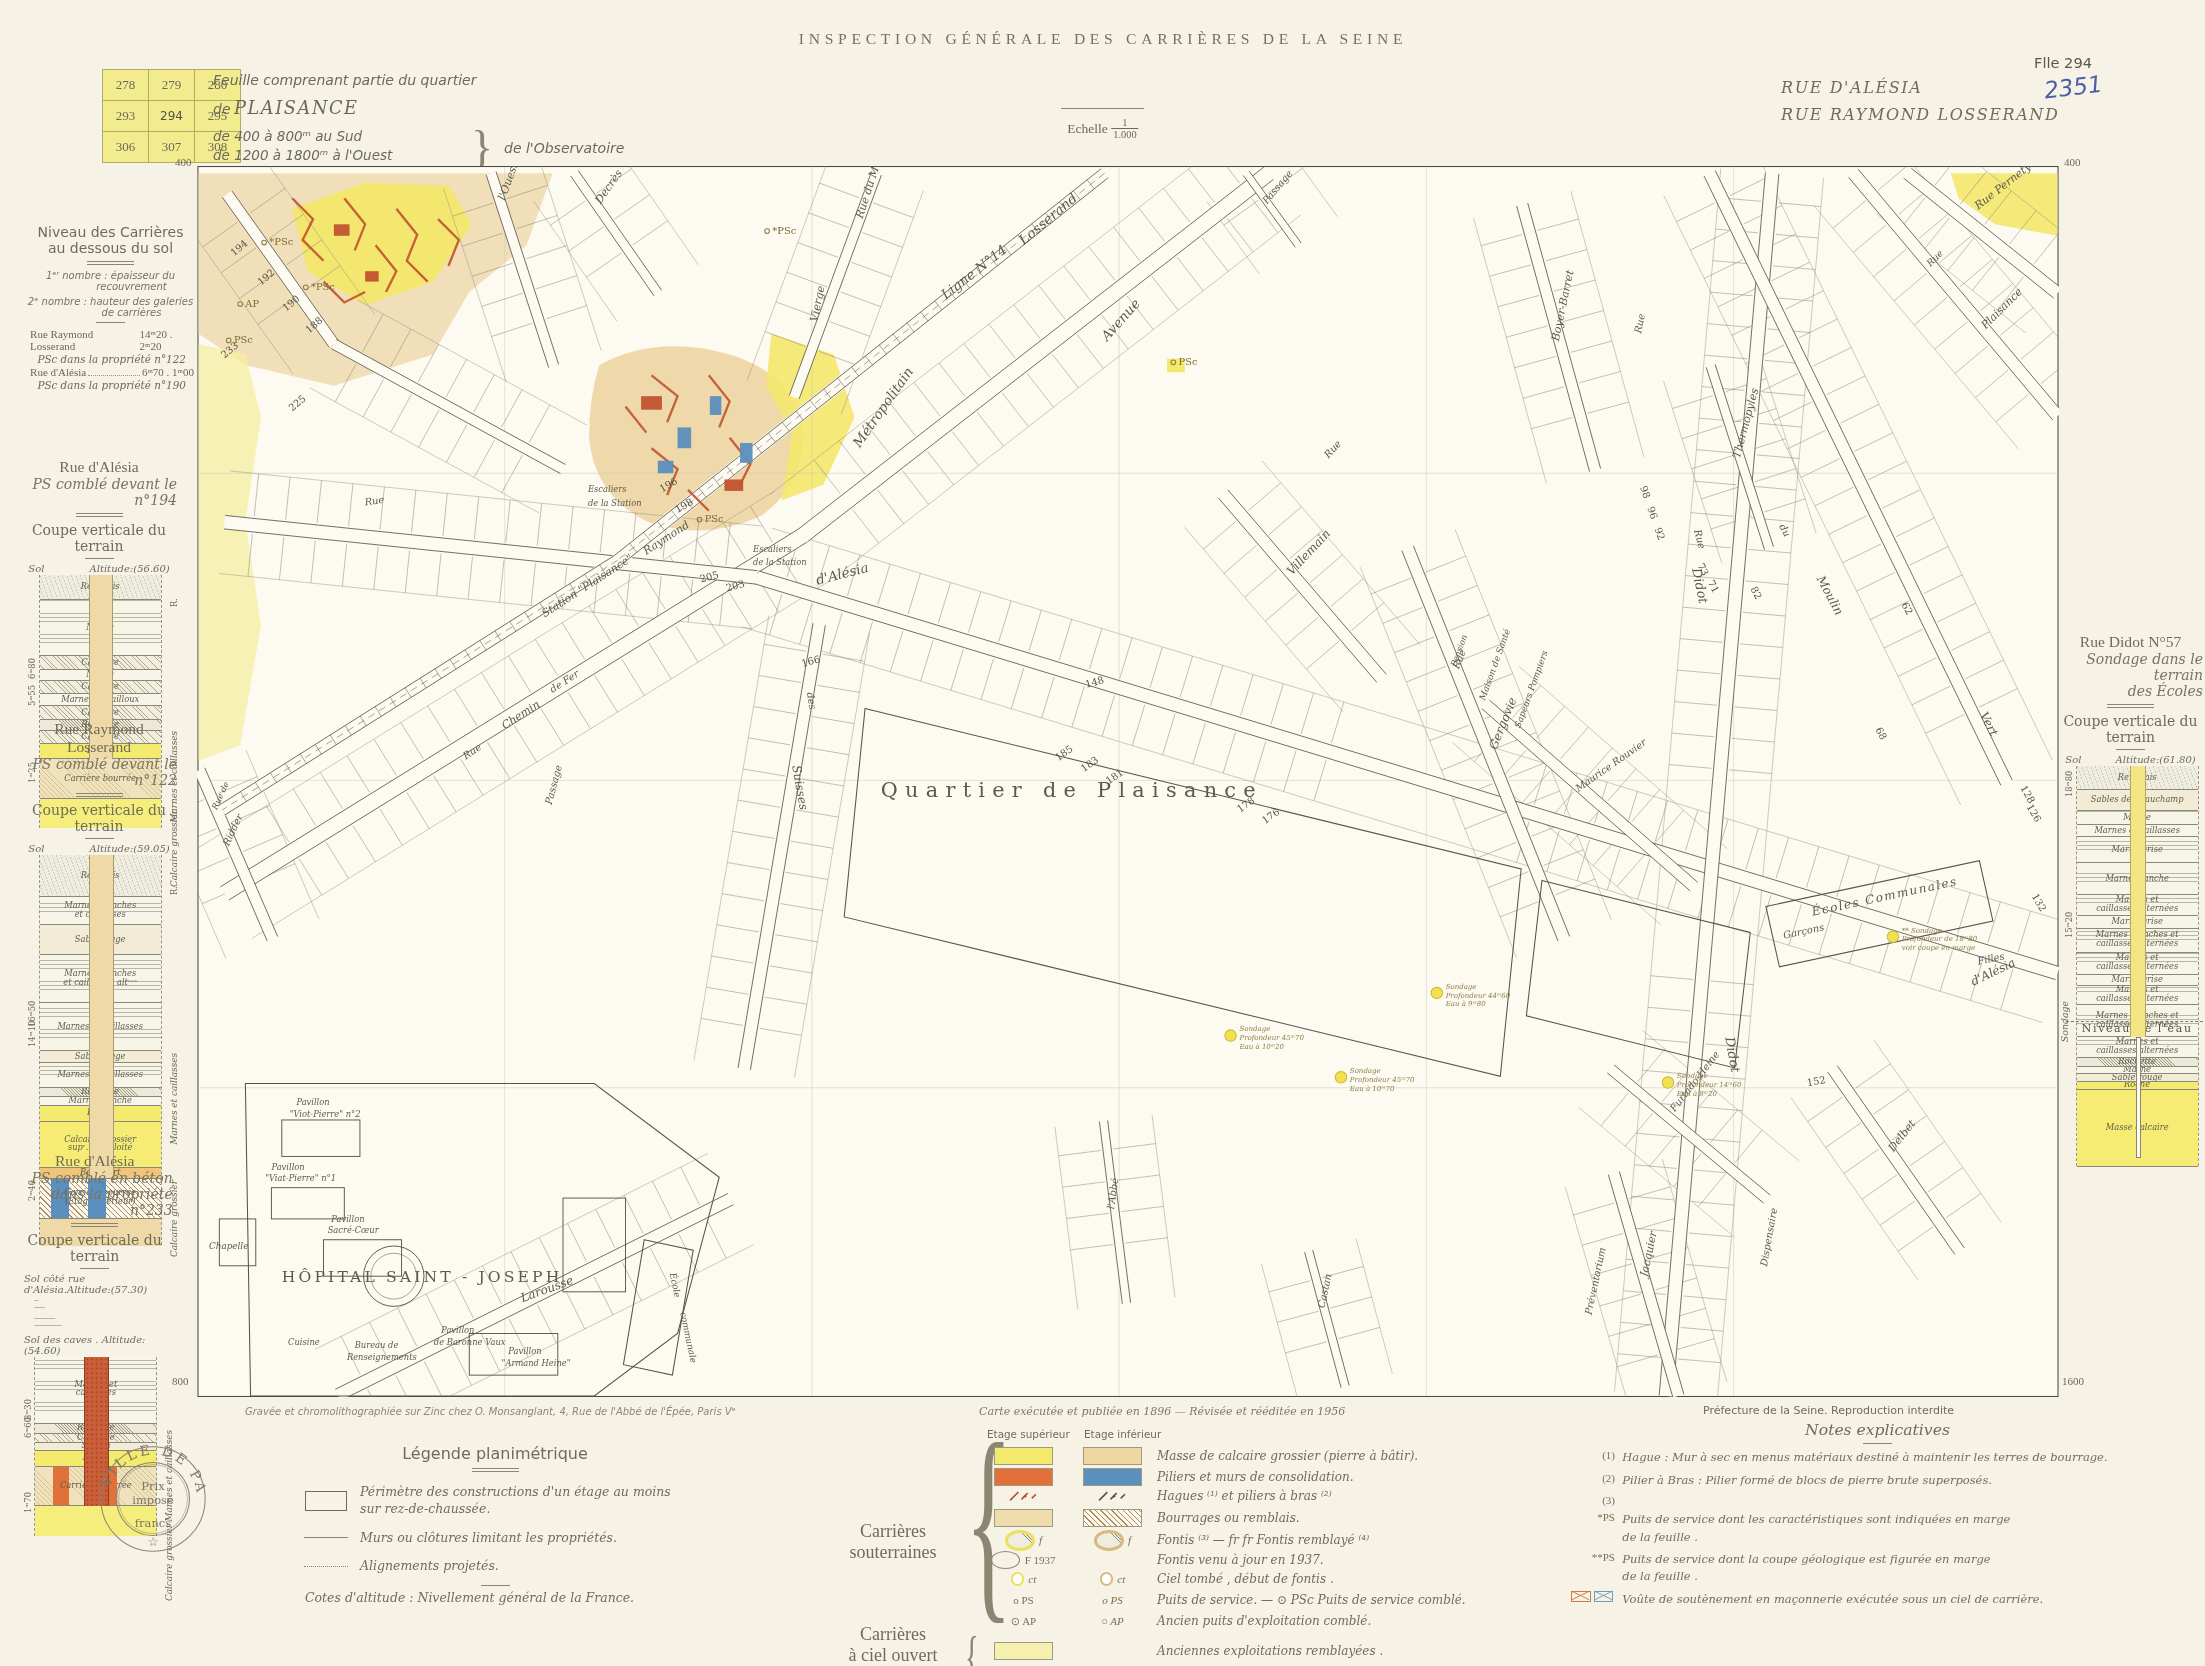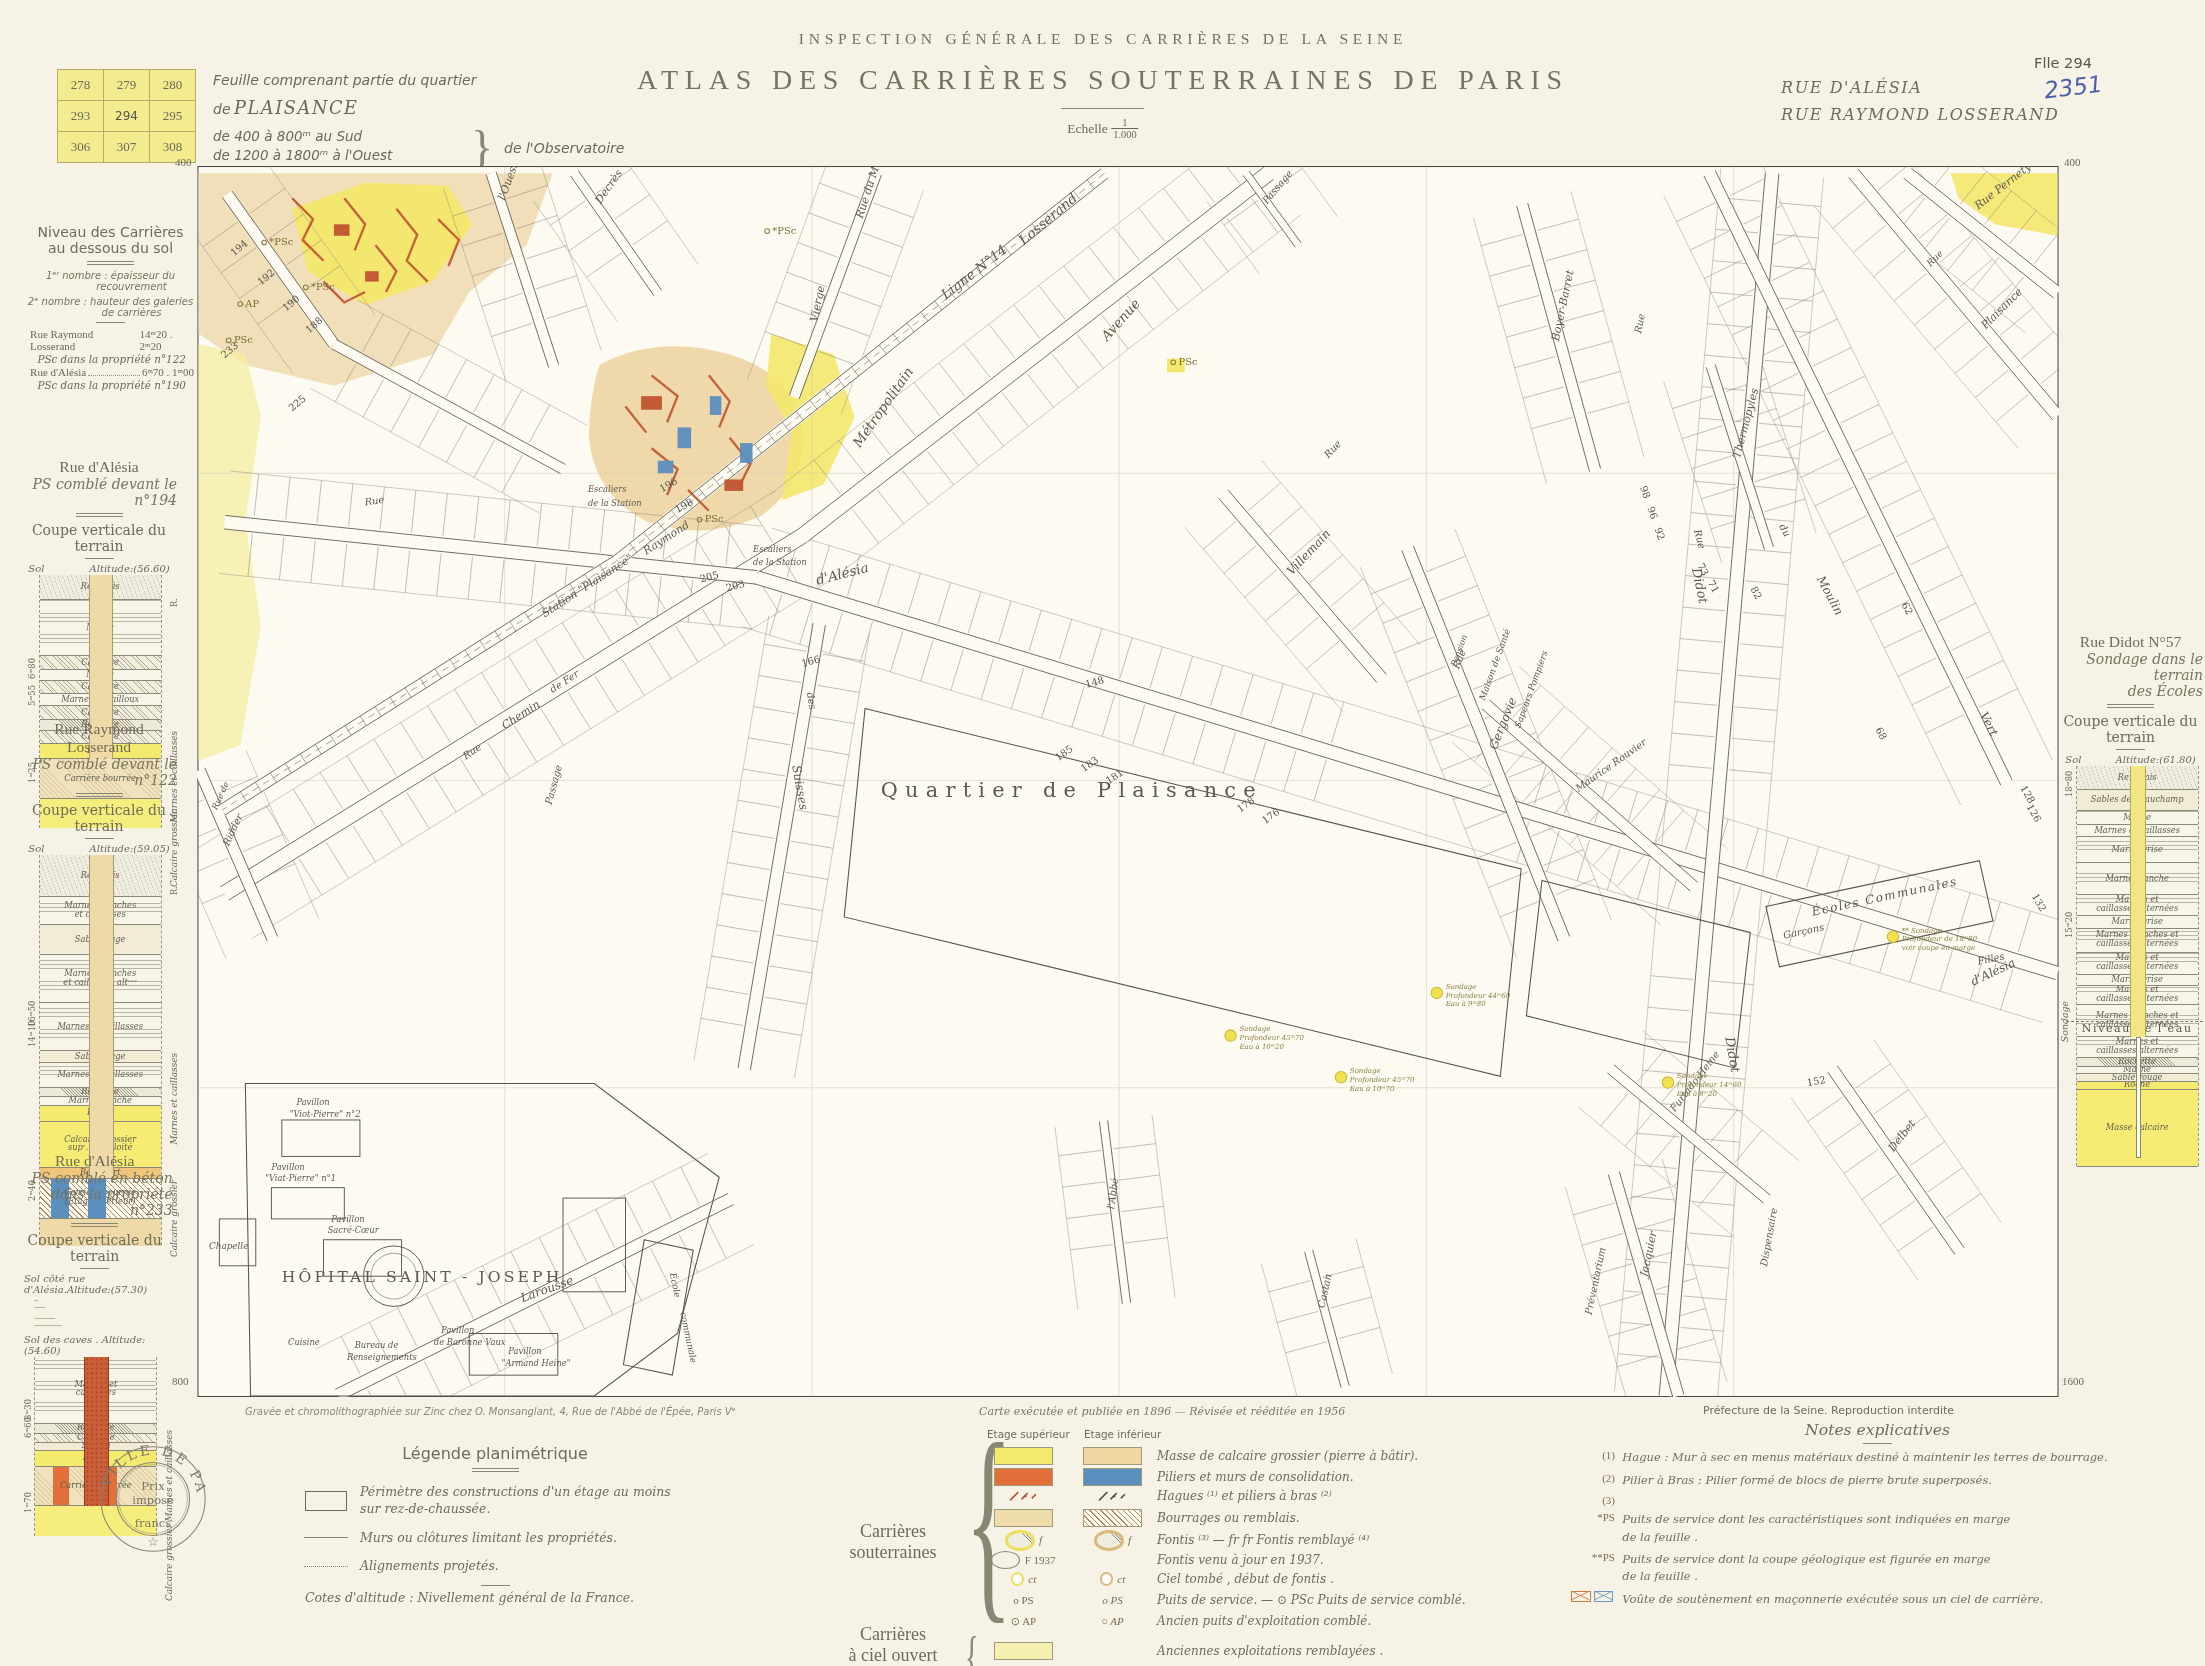--- a/index.html
+++ b/index.html
@@ -11,21 +11,21 @@
   .sans{font-family:"DejaVu Sans",sans-serif;}
   .it{font-style:italic;}
   .ctr{text-align:center;}
   
   .insp{font-size:15.6px;letter-spacing:4.7px;color:#74715f;white-space:nowrap;}
   .atlas{font-size:28px;letter-spacing:6.8px;color:#77735f;white-space:nowrap;}
   .rule{height:1px;background:#8a8674;}
   .ech{font-size:13.5px;color:#6b695c;}
   .frac{display:inline-block;vertical-align:middle;text-align:center;font-size:10.4px;line-height:1;}
   .frac .den{border-top:0.5px solid #6b695c;padding:0.5px 2.1px;}
-  .idx{border-collapse:collapse;}
+  .idx{border-collapse:collapse;margin-left:45px;}
   .idx td{width:43px;height:28px;text-align:center;background:#f3ec8e;border:0.5px solid #b3aa66;
           font-size:13px;color:#6b695c;}
   .idx td.hl{font-size:12px;font-family:"DejaVu Sans",sans-serif;color:#55524a;}
   .hand{color:#4a5fa8;font-size:23px;font-family:"DejaVu Sans",sans-serif;font-style:italic;transform:rotate(-7deg);}
   
   .niv{width:167px;text-align:center;}
   .niv .t{font-size:14px;color:#6f6c5c;font-family:"DejaVu Sans",sans-serif;}
   .niv .n{font-size:10px;font-family:"DejaVu Sans",sans-serif;font-style:italic;color:#77745f;}
   .div2{width:47px;margin:5.2px auto;border-top:0.5px solid #8a8674;border-bottom:0.5px solid #8a8674;height:1.6px;}
   .div1{width:29px;margin:4.2px auto;border-top:0.5px solid #8a8674;}
@@ -133,21 +133,20 @@
   <div class="abs" style="left:213px;top:98px;font-size:14px;">
     <span class="sans it">de</span>
     <span class="dser it" style="font-size:17.7px;letter-spacing:1.6px;">PLAISANCE</span>
   </div>
   <div class="abs sans it" style="left:213px;top:128px;font-size:13.5px;">de 400 à 800ᵐ au Sud</div>
   <div class="abs sans it" style="left:213px;top:147px;font-size:13.5px;">de 1200 à 1800ᵐ à l'Ouest</div>
   <div class="abs ser" style="left:471px;top:121px;font-size:46px;font-weight:100;color:#8a8674;">}</div>
   <div class="abs sans it" style="left:504px;top:140px;font-size:14px;">de l'Observatoire</div>
 
   <div class="abs insp ctr" style="left:1103px;top:30px;transform:translateX(-50%);">INSPECTION GÉNÉRALE DES CARRIÈRES DE LA SEINE</div>
-  <div class="abs atlas ctr" style="left:1103px;top:64px;transform:translateX(-50%);">ATLAS DES CARRIÈRES SOUTERRAINES DE PARIS</div>
   <div class="abs rule" style="left:1061px;top:108px;width:83px;"></div>
   <div class="abs ech" style="left:1103px;top:118px;transform:translateX(-50%);">
     <span>Echelle</span>
     <span class="frac">
       <span class="num">1</span>
       <span class="den" style="display:block;">1.000</span>
     </span>
   </div>
 
   <div class="abs dser it" style="left:1781px;top:78px;font-size:16px;letter-spacing:1.6px;color:#6f6c58;">RUE D'ALÉSIA</div>

